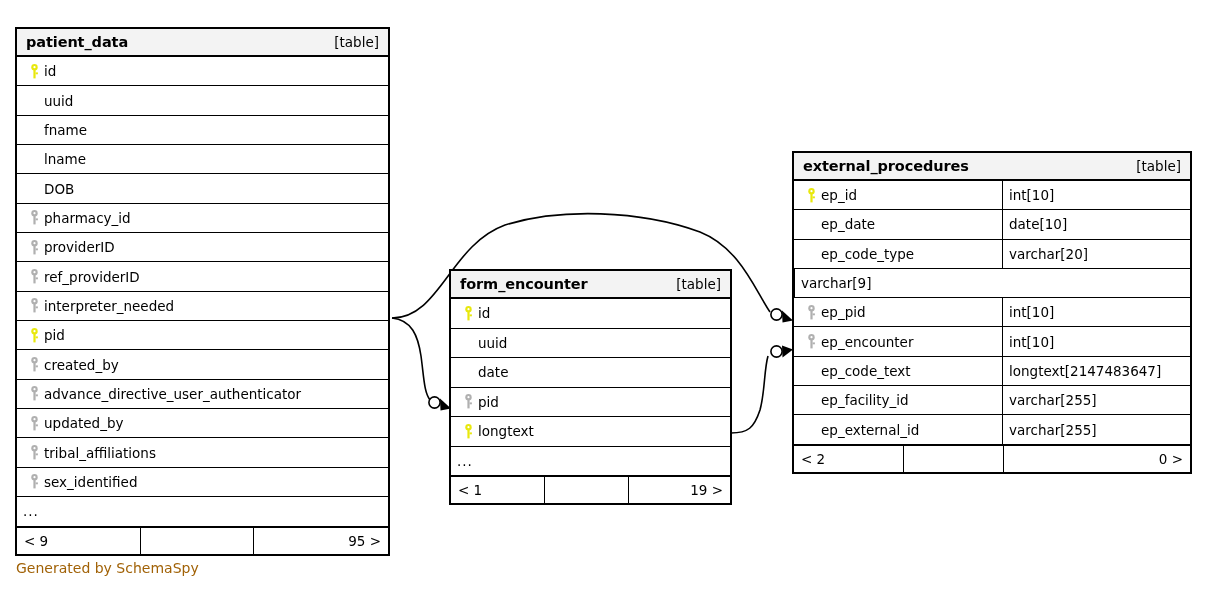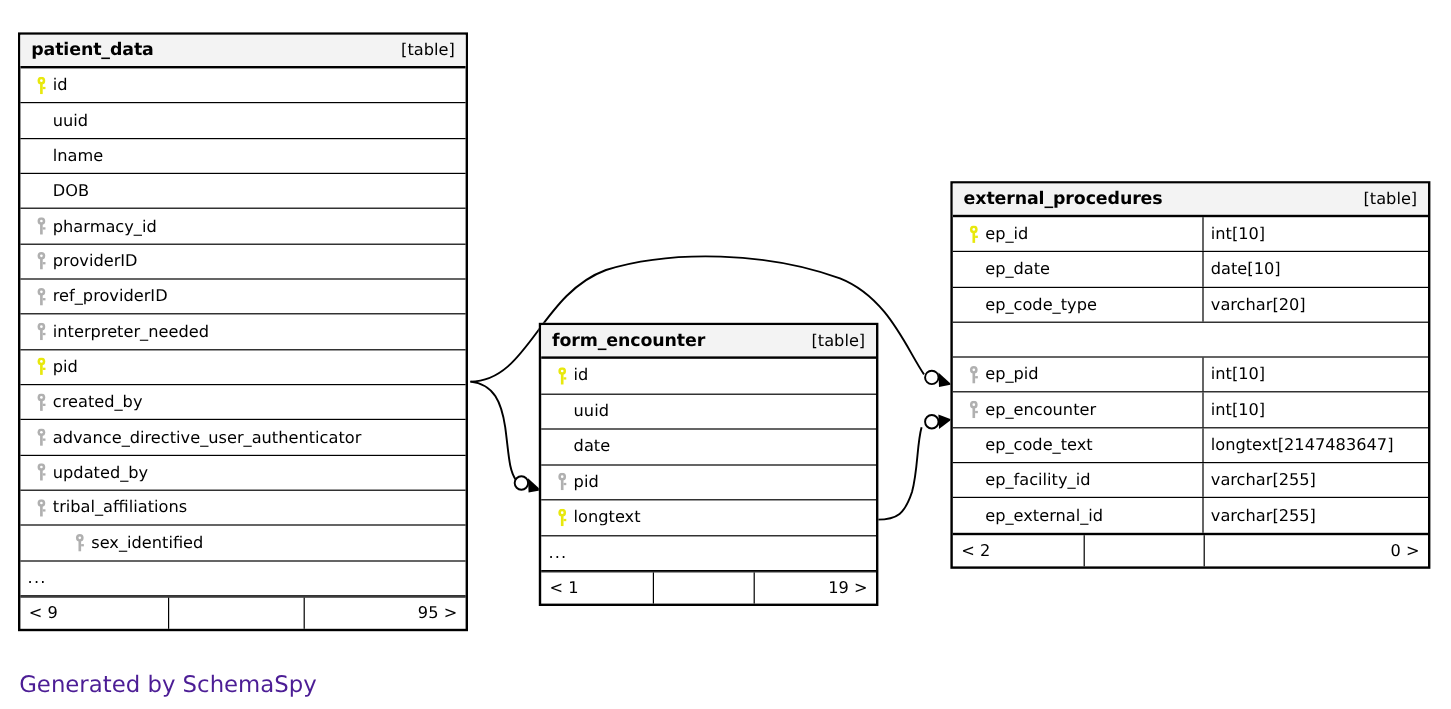--- a/index.html
+++ b/index.html
@@ -135,22 +135,22 @@
   .foot-left   { justify-content: flex-start; }
   .foot-mid    { justify-content: center; }
   .foot-right  { justify-content: flex-end; }
 
   
   #caption {
     position: absolute;
     z-index: 3;
     left: 16px;
     top: 560px;
-    font-size: 19px;
-    color: #4c1d95;
+    font-size: 14px;
+    color: #a16207;
     white-space: nowrap;
   }
 </style>
 </head>
 <body>
 
 <div id="canvas">
 
   <svg id="edges" viewBox="0 0 1209 591" width="1209" height="591" xmlns="http://www.w3.org/2000/svg">
 
@@ -185,20 +185,26 @@
             </span>
             <span>id</span>
           </span>
         </div>
         <div class="row" style="height:29.35px;">
           <span class="cell-name">
             <span class="keyslot"></span>
             <span>uuid</span>
           </span>
         </div>
+        <div class="row" style="height:29.35px;">
+          <span class="cell-name">
+            <span class="keyslot"></span>
+            <span>fname</span>
+          </span>
+        </div>
         <div class="row" style="height:29.35px;justify-content:center;">
           <span class="cell-name">
             <span class="keyslot"></span>
             <span>lname</span>
           </span>
         </div>
         <div class="row" style="height:29.35px;">
           <span class="cell-name">
             <span class="keyslot"></span>
             <span>DOB</span>
@@ -314,21 +320,21 @@
               <svg width="9" height="15" viewBox="0 0 9 15">
                 <circle cx="4.5" cy="3.2" r="3.2" fill="#b0b0b0"></circle>
                 <circle cx="4.5" cy="3.2" r="1.1" fill="#ffffff"></circle>
                 <rect x="3.4" y="5.2" width="2.2" height="9.2" fill="#b0b0b0"></rect>
                 <rect x="5.6" y="8.4" width="2.3" height="1.9" fill="#b0b0b0"></rect>
               </svg>
             </span>
             <span>tribal_affiliations</span>
           </span>
         </div>
-        <div class="row" style="height:29.35px;padding-left:32px;">
+        <div class="row" style="height:29.35px;">
           <span class="cell-name">
             <span class="keyslot">
               <svg width="9" height="15" viewBox="0 0 9 15">
                 <circle cx="4.5" cy="3.2" r="3.2" fill="#b0b0b0"></circle>
                 <circle cx="4.5" cy="3.2" r="1.1" fill="#ffffff"></circle>
                 <rect x="3.4" y="5.2" width="2.2" height="9.2" fill="#b0b0b0"></rect>
                 <rect x="5.6" y="8.4" width="2.3" height="1.9" fill="#b0b0b0"></rect>
               </svg>
             </span>
             <span>sex_identified</span>
@@ -441,20 +447,21 @@
           <span class="cell-type" style="width:188px; flex:0 0 188px;">date[10]</span>
         </div>
         <div class="row" style="height:29.3px;">
           <span class="cell-name">
             <span class="keyslot"></span>
             <span>ep_code_type</span>
           </span>
           <span class="cell-type" style="width:188px; flex:0 0 188px;">varchar[20]</span>
         </div>
         <div class="row" style="height:29.3px;">
+          <span class="cell-type" style="width:188px; flex:0 0 188px;">varchar[9]</span>
         </div>
         <div class="row" style="height:29.3px;">
           <span class="cell-name">
             <span class="keyslot">
               <svg width="9" height="15" viewBox="0 0 9 15">
                 <circle cx="4.5" cy="3.2" r="3.2" fill="#b0b0b0"></circle>
                 <circle cx="4.5" cy="3.2" r="1.1" fill="#ffffff"></circle>
                 <rect x="3.4" y="5.2" width="2.2" height="9.2" fill="#b0b0b0"></rect>
                 <rect x="5.6" y="8.4" width="2.3" height="1.9" fill="#b0b0b0"></rect>
               </svg>

